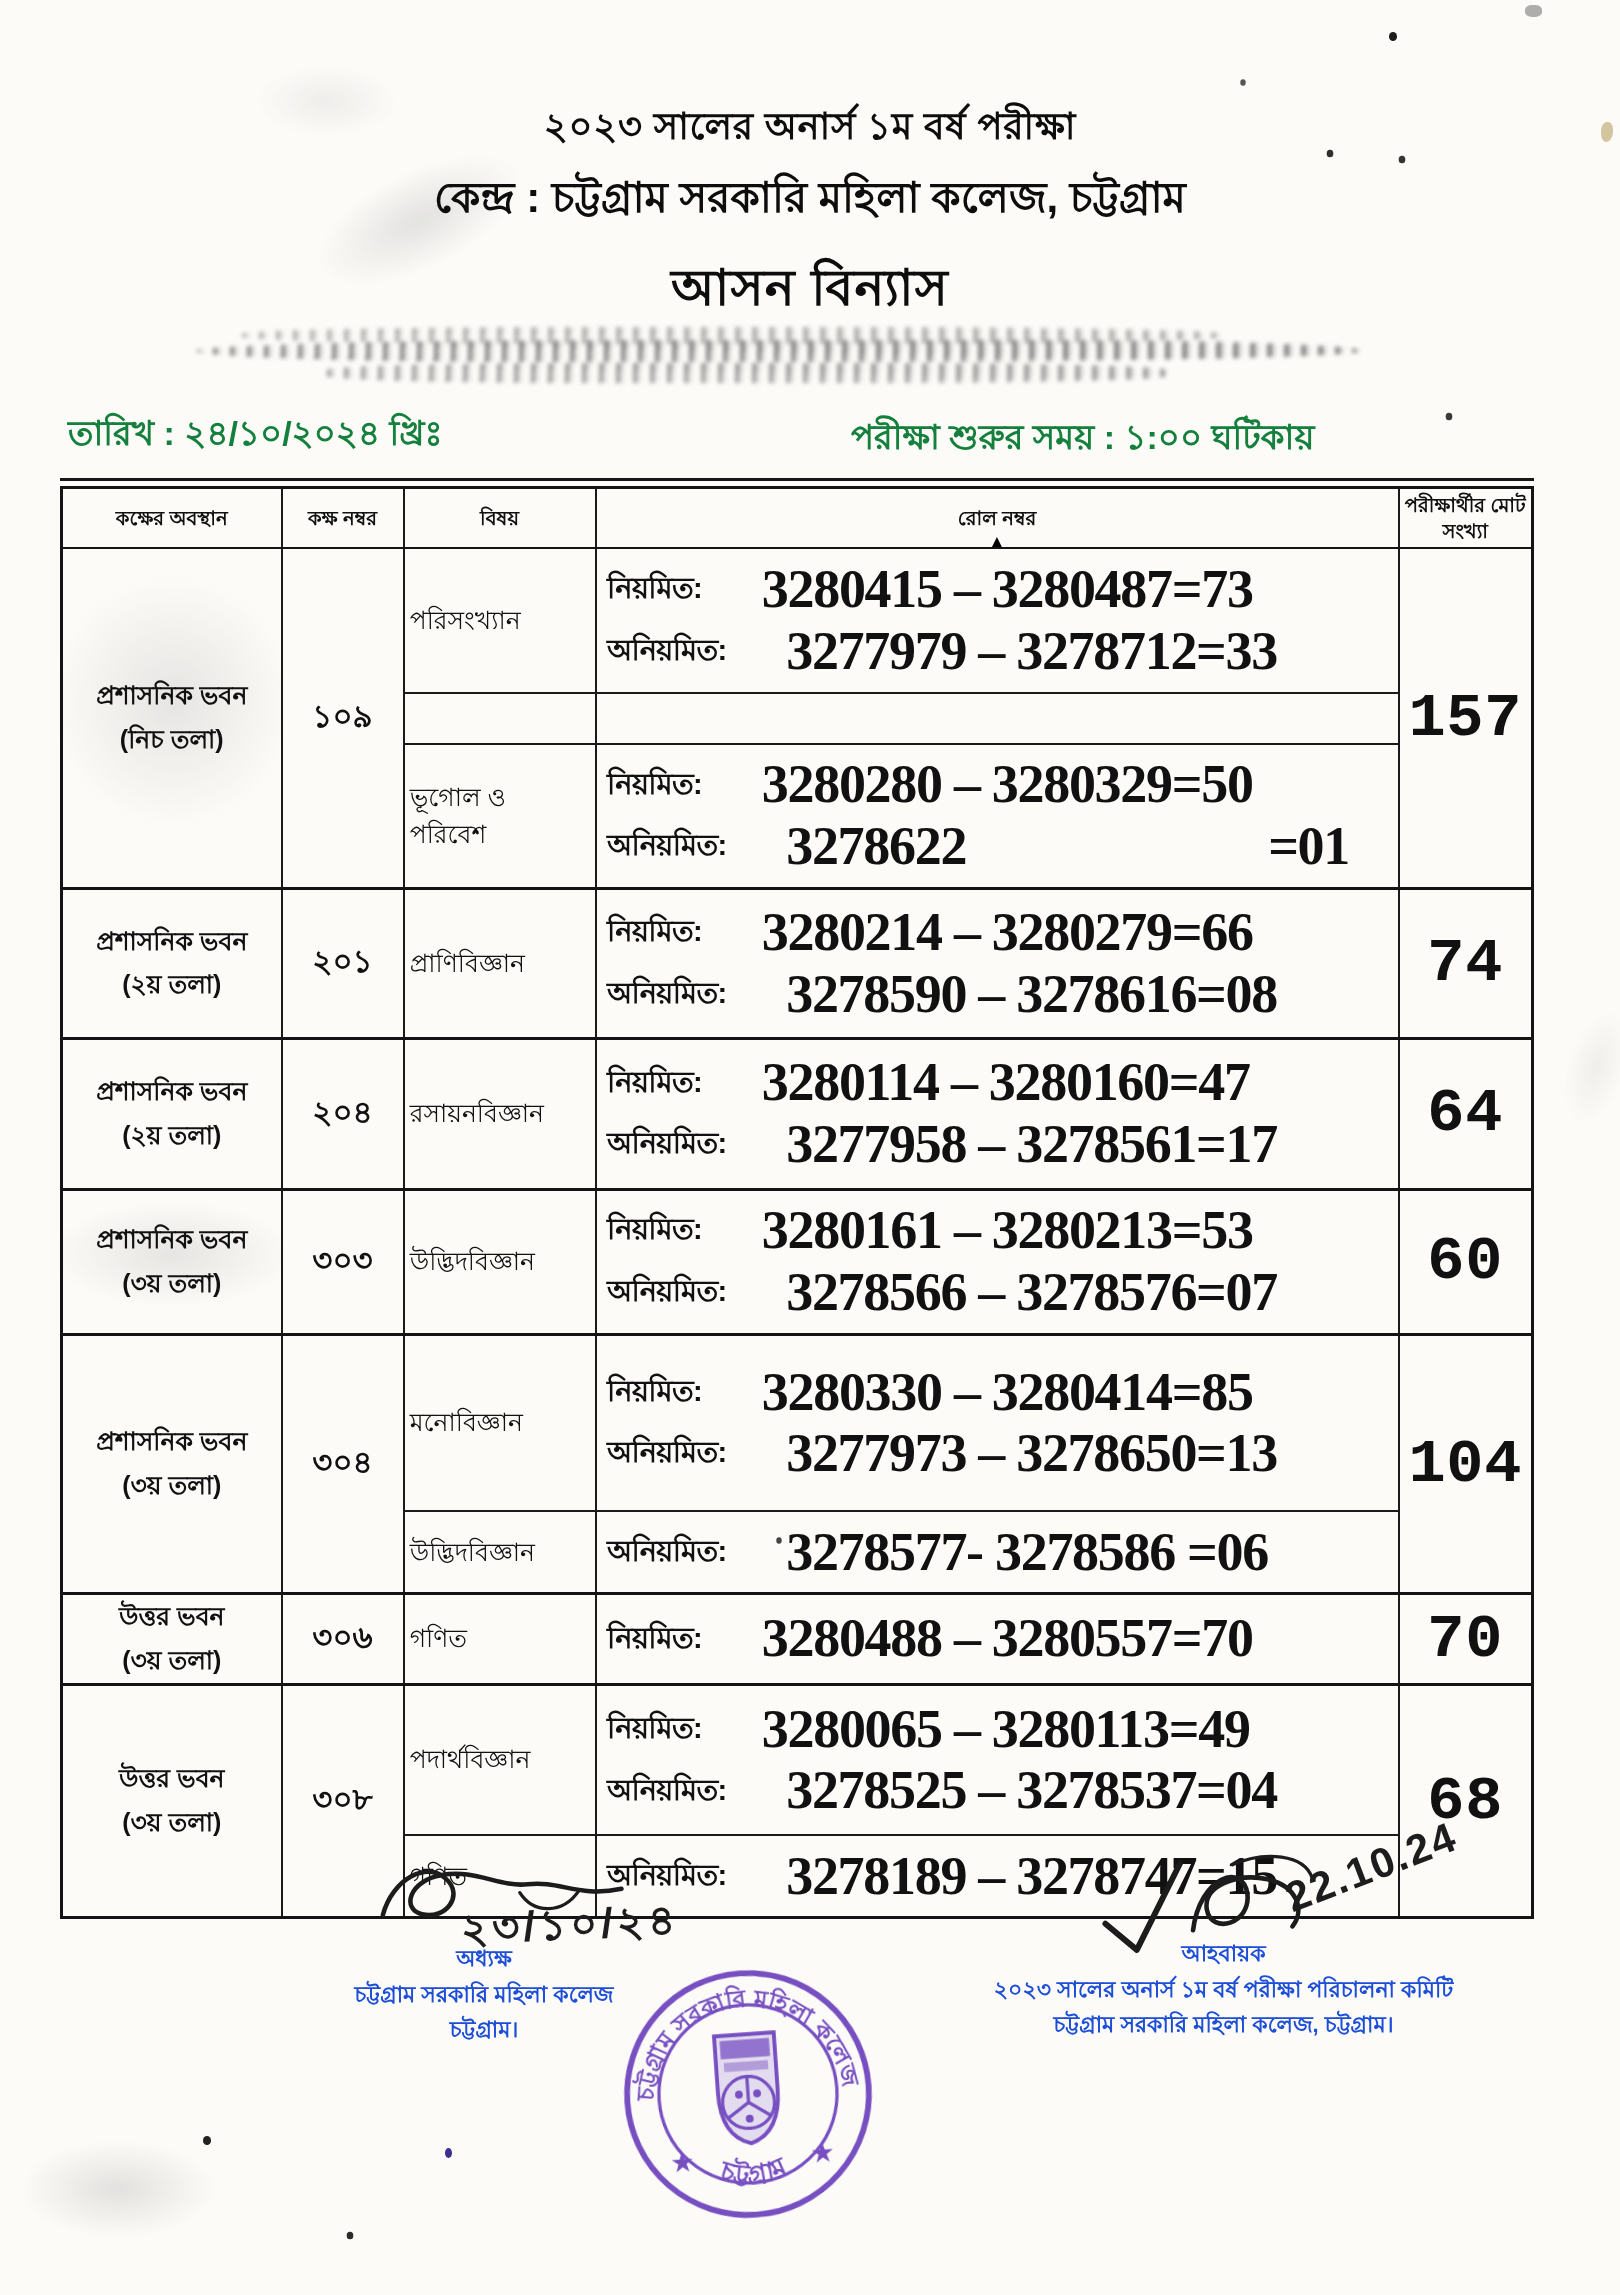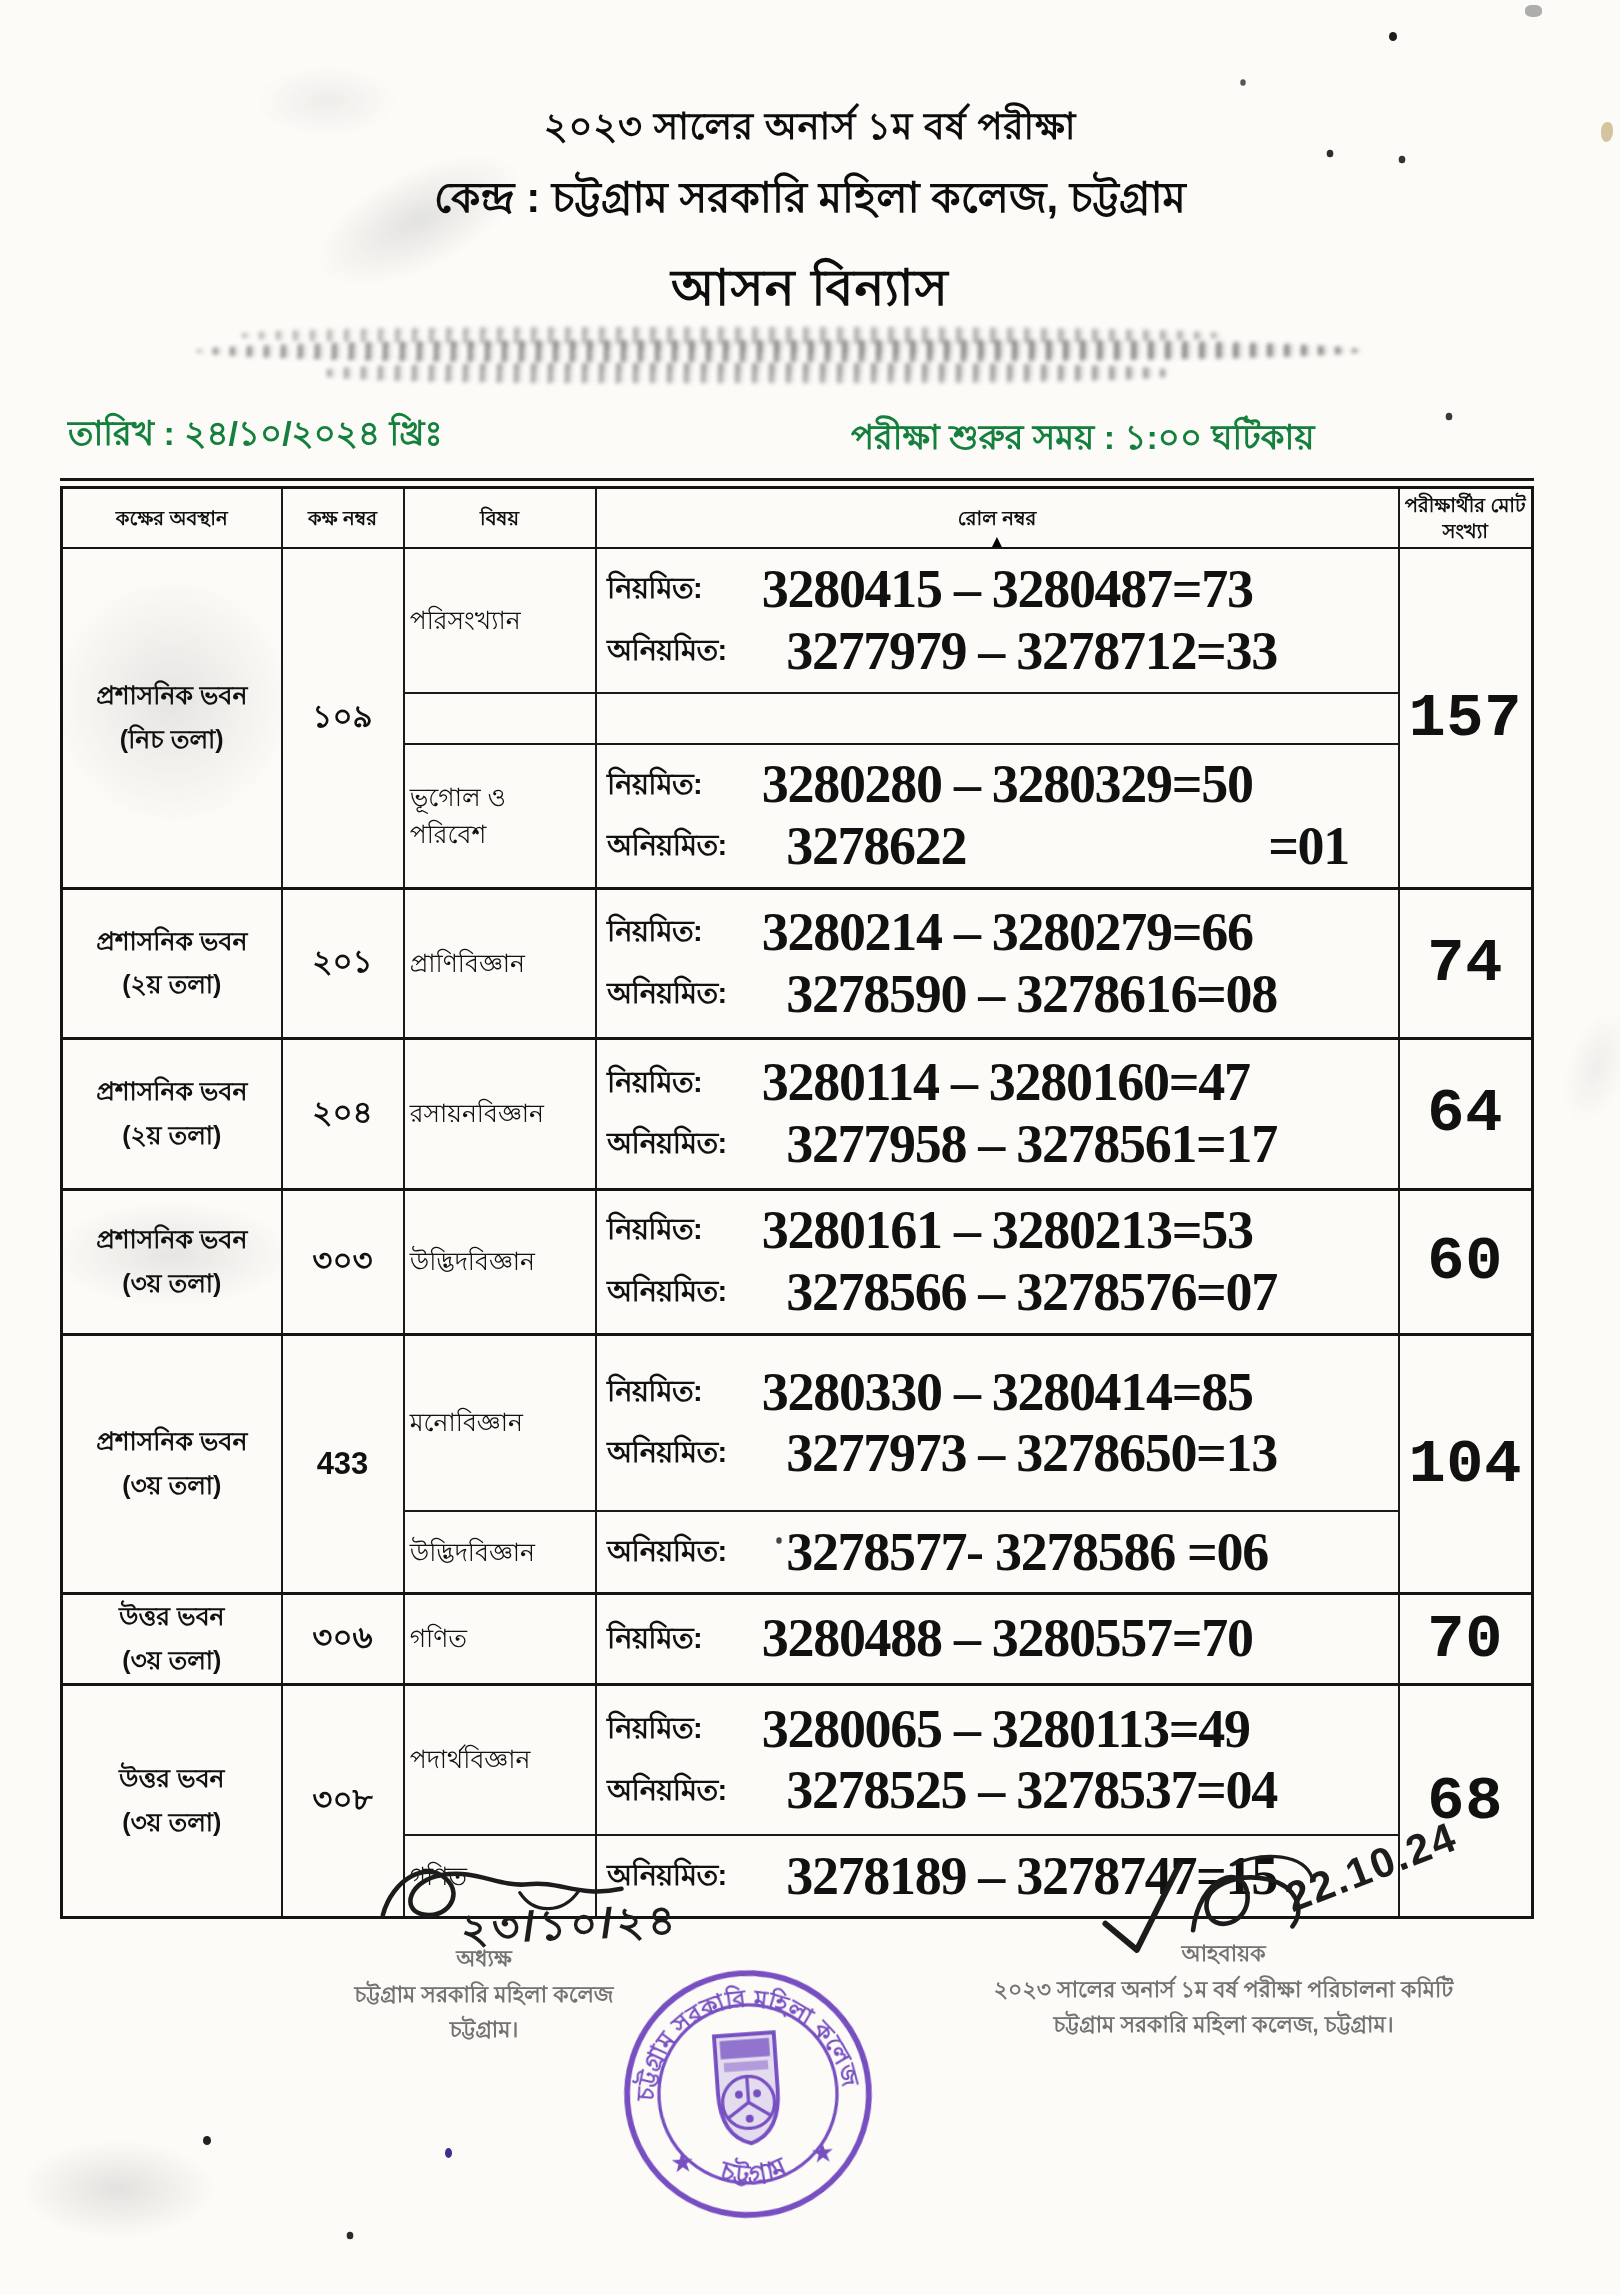--- a/index.html
+++ b/index.html
@@ -43,21 +43,21 @@
   td.tot{font-family:Liberation Mono, monospace; font-size:62px; font-weight:700; text-align:center; vertical-align:middle; letter-spacing:0.7px;}
   .line{display:flex; align-items:center; margin:10.5px 0;gap:48px;}
   .lab{font-size:29px; font-weight:700; white-space:nowrap; margin-right:11.8px; flex:none; letter-spacing:-0.7px;}
   .num{font-family:"Liberation Serif", serif; font-size:54px; font-weight:700; line-height:.95; white-space:nowrap; letter-spacing:-1.3px;}
   .num.push{margin-left:auto; margin-right:42px;}
   
   .rA{height:145px;} .rB{height:51px;} .rC{height:137px;} .rD{height:150px;} .rE{height:151px;}
   .rF{height:144px;} .rG{height:177px;} .rH{height:72px;} .rI{height:88px;} .rJ{height:151px;} .rK{height:75px;}
   .tri{position:absolute; bottom:-2.6px; left:50%; transform:translateX(-50%); font-size:17px; line-height:1; color:#000;}
   
-  .fblock{position:absolute; text-align:center; font-weight:700; font-size:22px; line-height:1.62; color:#737373;}
+  .fblock{position:absolute; text-align:center; font-weight:700; font-size:22px; line-height:1.62; color:#1d4ed8;}
   .fleft{left:229px; top:1941px; width:510px;}
   .fright{left:916px; top:1936px; width:615px;}
   .sig{position:absolute;}
   .sigpath{stroke:#1c1c1c; stroke-width:7; fill:none; stroke-linecap:round; stroke-linejoin:round;}
   .hand{position:absolute; font-weight:700; color:#1d1d1d; white-space:nowrap;}
   .hand-left{left:461px; top:1892px; font-size:42px; letter-spacing:3.9px; transform:rotate(-2.5deg);}
   .hand-right{left:1279px; top:1877px; font-size:42px; letter-spacing:2px; transform:rotate(-21deg); transform-origin:left top;}
   
   .stamp{position:absolute; left:618px; top:1964px; width:260px; height:260px; opacity:.88; mix-blend-mode:multiply; filter:blur(0.4px); transform:rotate(-4deg);}
   
@@ -226,21 +226,21 @@
           </div>
         </td>
         <td class="tot">60</td>
       </tr>
 
       <tr class="rG gs">
         <td class="loc" rowspan="2">
           <div>প্রশাসনিক ভবন</div>
           <div>(৩য় তলা)</div>
         </td>
-        <td class="room" rowspan="2">433</td>
+        <td class="room" rowspan="2">৩০৪</td>
         <td class="subj">মনোবিজ্ঞান</td>
         <td class="roll">
           <div class="line">
             <span class="lab">নিয়মিত:</span>
             <span class="num">3280330 – 3280414=85</span>
           </div>
           <div class="line">
             <span class="lab">অনিয়মিত:</span>
             <span class="num">3277973 – 3278650=13</span>
           </div>

